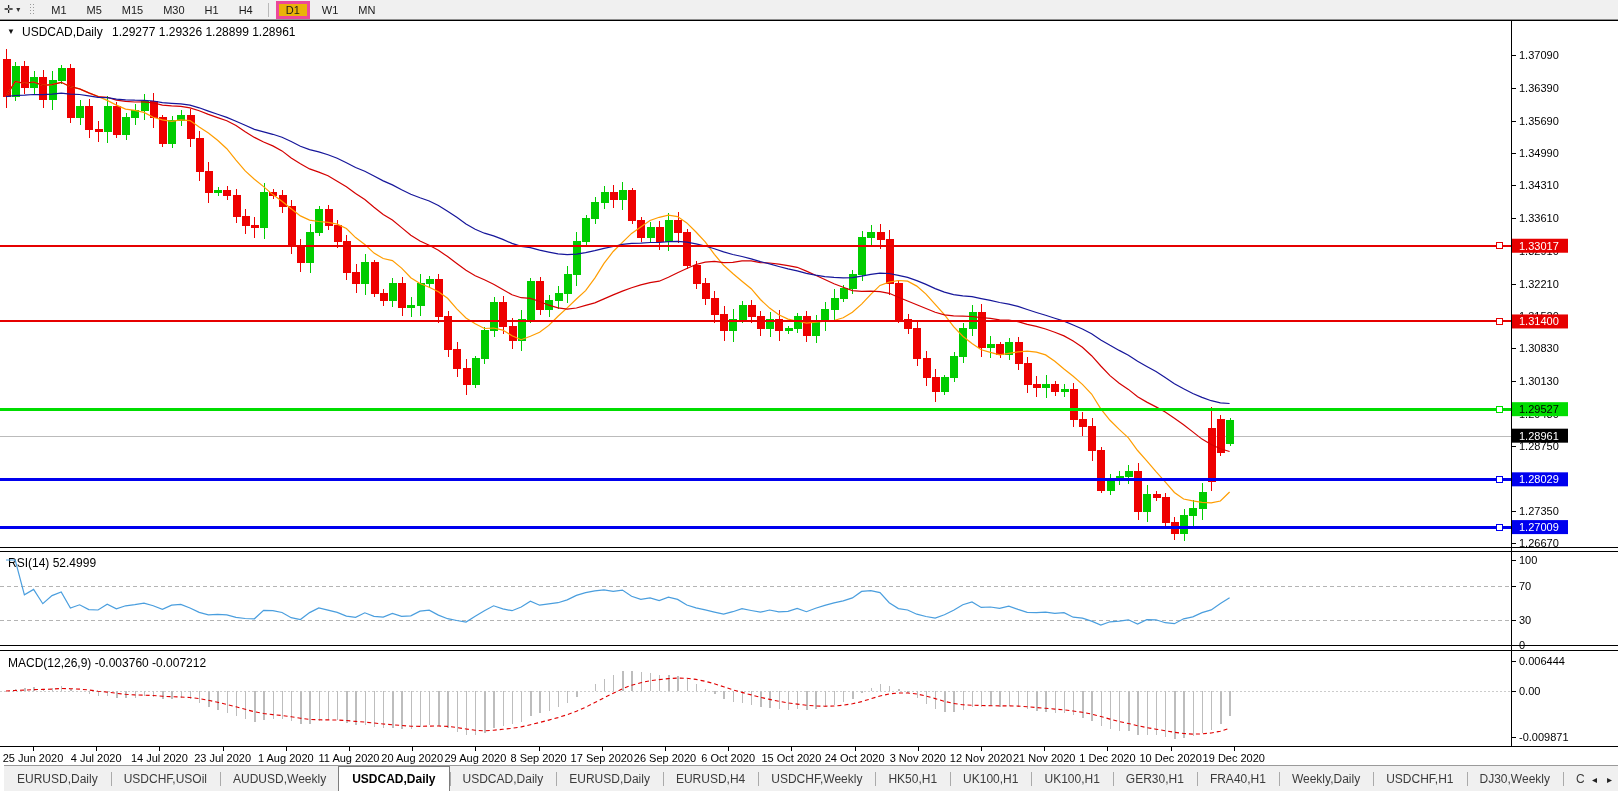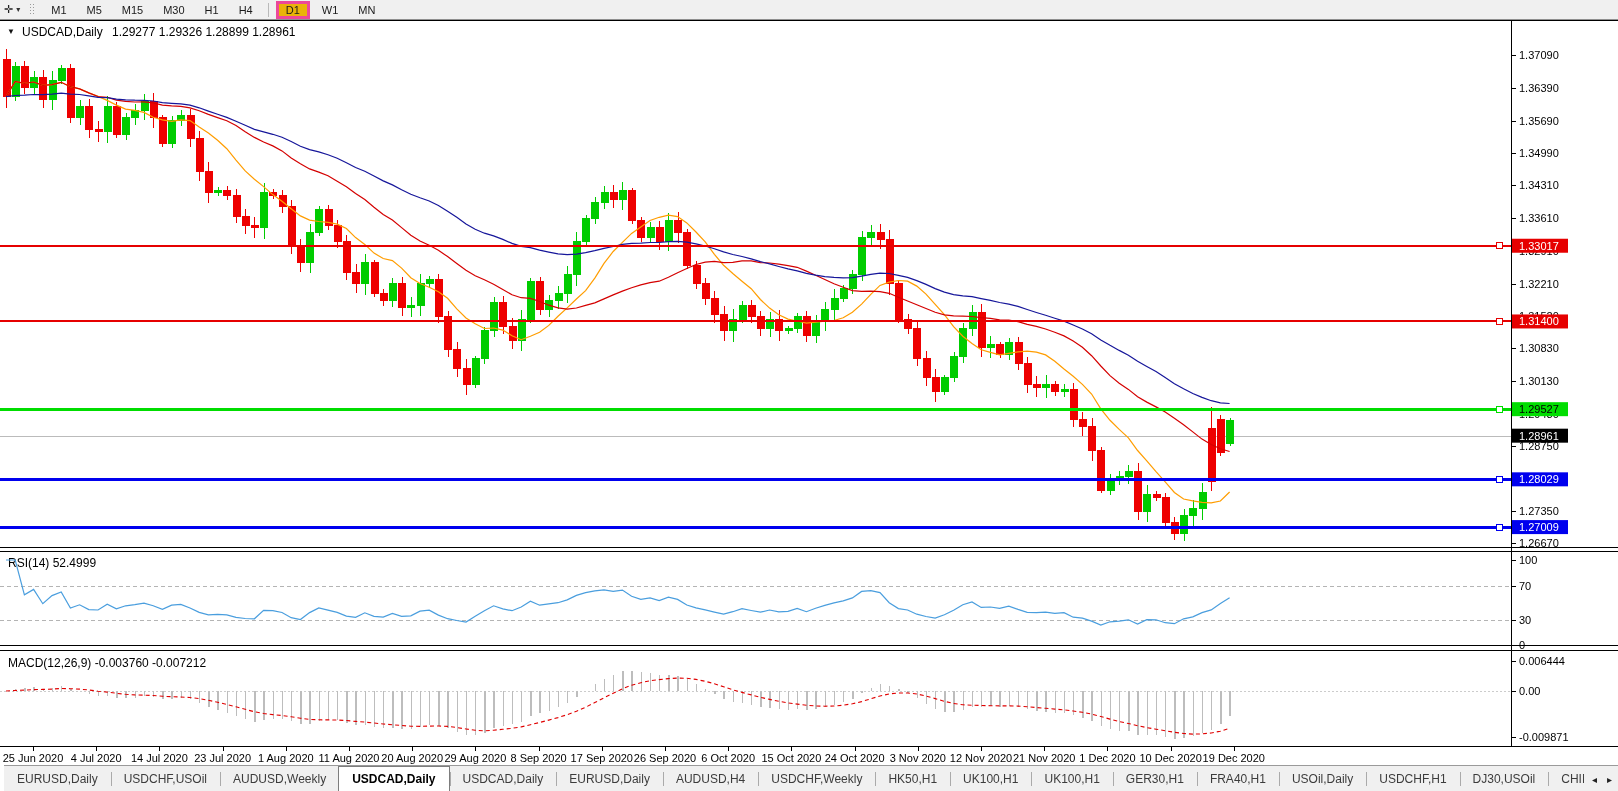--- a/index.html
+++ b/index.html
@@ -624,48 +624,48 @@
   <div class="tab active">
       <span>USDCAD,Daily</span>
     </div>
   <div class="tab">
       <span>USDCAD,Daily</span>
     </div>
   <div class="tab">
       <span>EURUSD,Daily</span>
     </div>
   <div class="tab">
-      <span>AUDUSD,H4</span>
+      <span>EURUSD,H4</span>
     </div>
   <div class="tab">
       <span>USDCHF,Weekly</span>
     </div>
   <div class="tab">
       <span>HK50,H1</span>
     </div>
   <div class="tab">
       <span>UK100,H1</span>
     </div>
   <div class="tab">
       <span>UK100,H1</span>
     </div>
   <div class="tab">
       <span>GER30,H1</span>
     </div>
   <div class="tab">
       <span>FRA40,H1</span>
     </div>
   <div class="tab">
-      <span>USOil,Daily</span>
+      <span>Weekly,Daily</span>
     </div>
   <div class="tab">
       <span>USDCHF,H1</span>
     </div>
   <div class="tab">
-      <span>DJ30,USOil</span>
+      <span>DJ30,Weekly</span>
     </div>
   <div class="tab">
       <span>CHINA300,H1</span>
     </div>
 
   <div class="tab-scroll">
     <span>◂</span>
     <span>▸</span>
   </div>
 </div>

